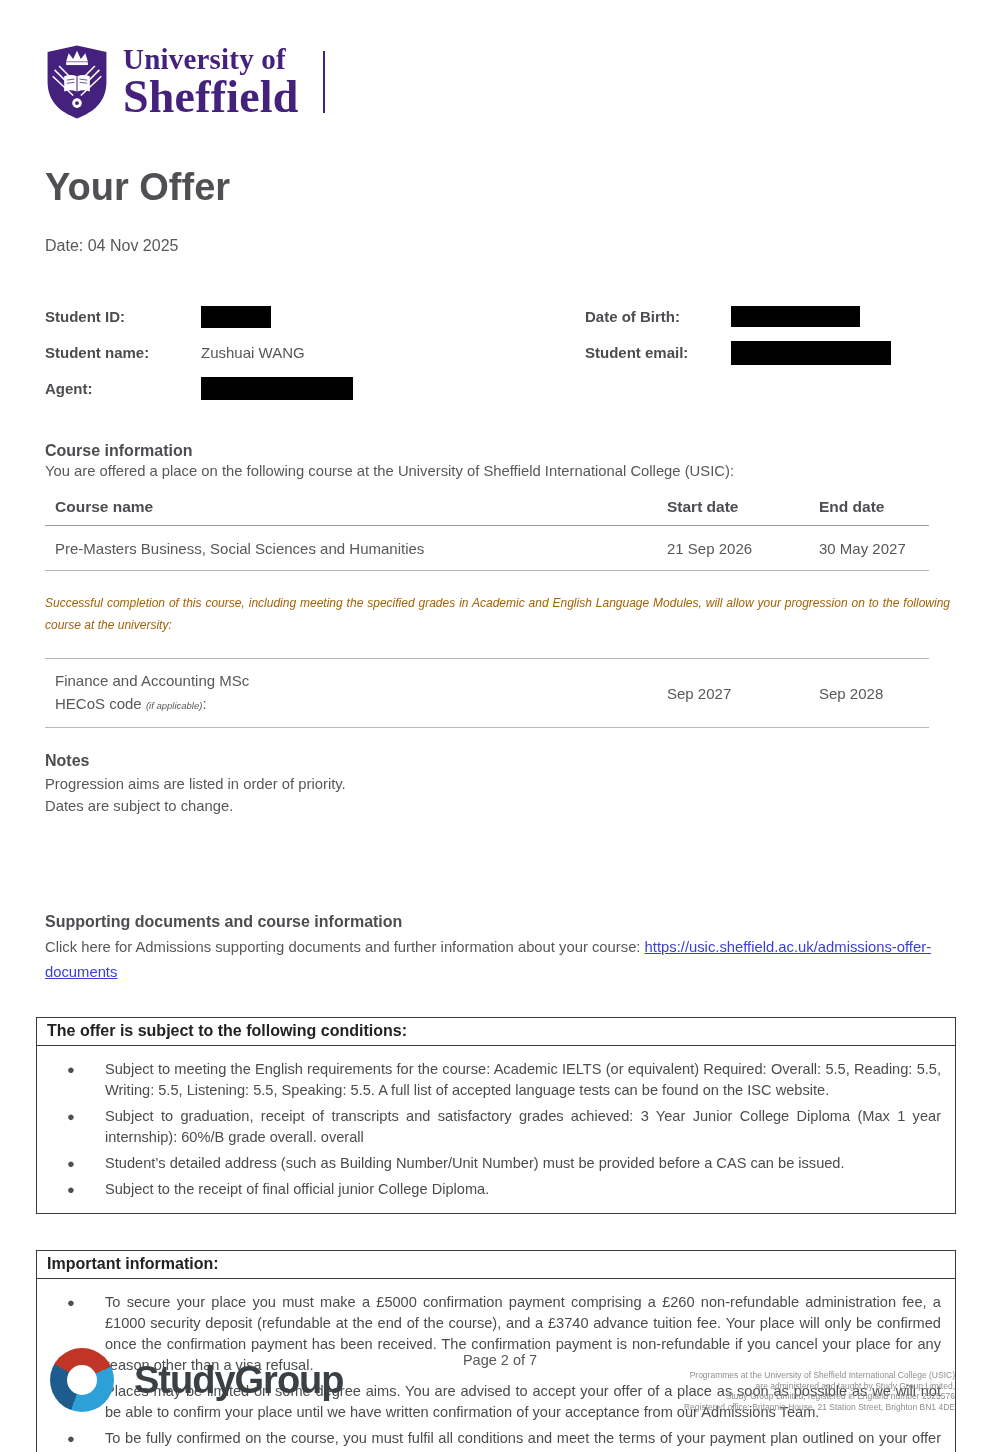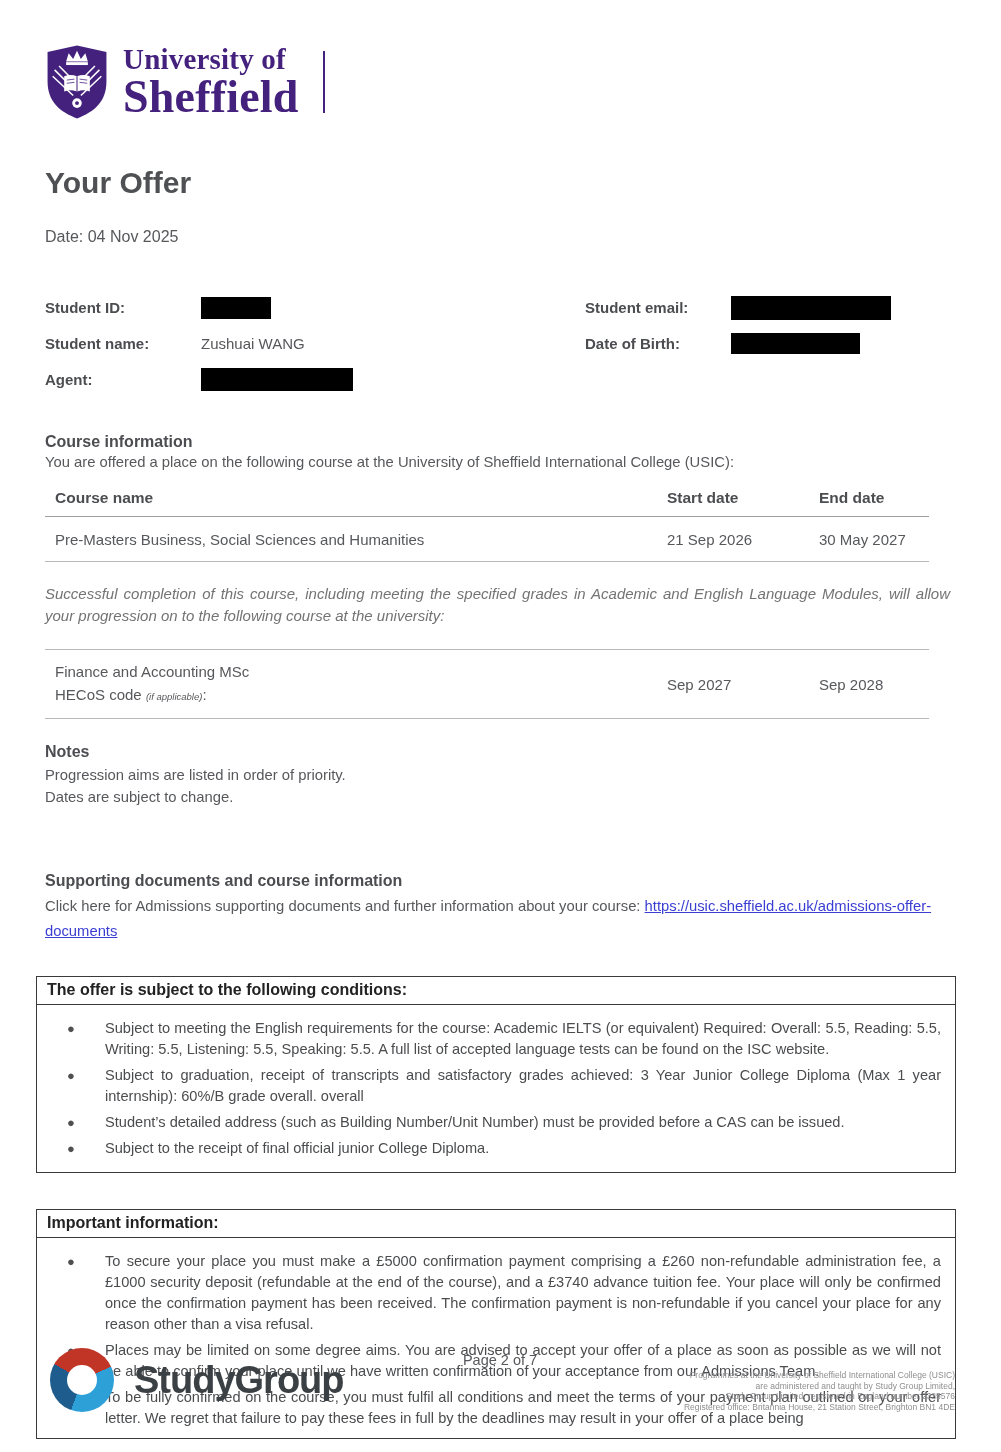--- a/index.html
+++ b/index.html
@@ -13,21 +13,21 @@
   
   .uni-logo { display:flex; align-items:center; padding-top:24px; height:140px; }
   .shield { width:64px; height:96px; flex:0 0 auto; }
   .wordmark { margin-left:14px; color:#45217E; font-family:"Liberation Serif", serif; line-height:1; }
   .wordmark .l1 { font-size:29px; font-weight:bold; letter-spacing:.2px; }
   .wordmark .l2 { font-size:46px; font-weight:bold; margin-top:0; letter-spacing:.2px; }
   .logo-divider { width:2px; height:62px; background:#45217E; margin:0 20px 0 24px; }
   .college { color:#45217E; font-family:"Liberation Serif", serif; font-size:24px; line-height:1.25; }
 
   
-  .doc-title { margin-top:26px; font-size:30px; font-weight:bold; color:#4f5053; }
+  .doc-title { margin-top:26px; font-size:38px; font-weight:bold; color:#4f5053; }
   .doc-date { margin-top:28px; font-size:16px; color:#57585b; }
 
   
   .student-grid { margin-top:50px; display:grid; grid-template-columns:540px 1fr; row-gap:14px; font-size:15px; }
   .info-row { display:flex; align-items:center; height:23px; }
   .info-label { font-weight:bold; color:#4c4d50; }
   .sg-left .info-label { width:156px; }
   .sg-right .info-label { width:146px; }
   .redact { background:#000; display:inline-block; }
   .r-id { width:70px; height:22px; }
@@ -45,30 +45,30 @@
   table.offer th { text-align:left; font-size:15.5px; font-weight:bold; color:#4c4d50;
                    padding:6px 0 9px 10px; border-bottom:1px solid #9d9d9d; }
   table.offer td { padding:14px 0 13px 10px; border-bottom:1px solid #b9b9b9; color:#57585b; vertical-align:middle; }
   .col-course { width:612px; } .col-start { width:152px; } .col-end { width:120px; }
   table.prog { border-collapse:collapse; width:884px; margin-top:22px; font-size:15px; }
   table.prog td { border-top:1px solid #b9b9b9; border-bottom:1px solid #b9b9b9;
                   padding:10px 0 10px 10px; color:#57585b; vertical-align:middle; }
   .hecos-small { font-size:9.5px; font-style:italic; }
   .prog-line { line-height:23px; }
 
-  .italic-note { margin-top:21px; width:905px; font-size:15px; font-style:italic;
-                 color:#737373; text-align:justify; line-height:22px; }
+  .italic-note { margin-top:21px; width:905px; font-size:12px; font-style:italic;
+                 color:#a16207; text-align:justify; line-height:22px; }
 
   
   .notes-heading { margin-top:24px; }
   .notes-line { font-size:14.8px; line-height:22px; color:#57585b; }
   .notes-body { margin-top:3px; }
 
   
-  .supp-heading { margin-top:64px; }
+  .supp-heading { margin-top:96px; }
   .supp-body { margin-top:4px; font-size:14.8px; line-height:25px; color:#57585b; width:905px; }
   .doc-link { color:#3a3ed2; text-decoration:underline; cursor:pointer; }
 
   
   .cond-box { margin-top:32px; margin-left:-9px; width:920px; border:1.5px solid #3a3a3a; }
   .box-heading { font-size:16px; font-weight:bold; color:#222; padding:4px 10px 5px 10px;
                  border-bottom:1.5px solid #3a3a3a; }
   .box-bullets { padding:8px 14px 8px 0; }
   .bullet { display:flex; margin:5px 0; }
   .bullet .dot { flex:0 0 68px; text-align:center; color:#4f4f4f; font-size:13px; line-height:21px; }
@@ -141,26 +141,26 @@
         <span class="info-label">Student name:</span>
         <span>Zushuai WANG</span>
       </div>
       <div class="info-row">
         <span class="info-label">Agent:</span>
         <span class="redact r-agent"></span>
       </div>
     </div>
     <div class="sg-col sg-right">
       <div class="info-row">
+        <span class="info-label">Date of Birth:</span>
+        <span class="redact r-dob"></span>
+      </div>
+      <div class="info-row">
         <span class="info-label">Student email:</span>
         <span class="redact r-email"></span>
-      </div>
-      <div class="info-row">
-        <span class="info-label">Date of Birth:</span>
-        <span class="redact r-dob"></span>
       </div>
     </div>
   </div>
 
   <div class="sec-heading course-heading">Course information</div>
   <div class="intro">You are offered a place on the following course at the University of Sheffield International College  (USIC):</div>
 
   <table class="offer">
     <thead>
       <tr>

